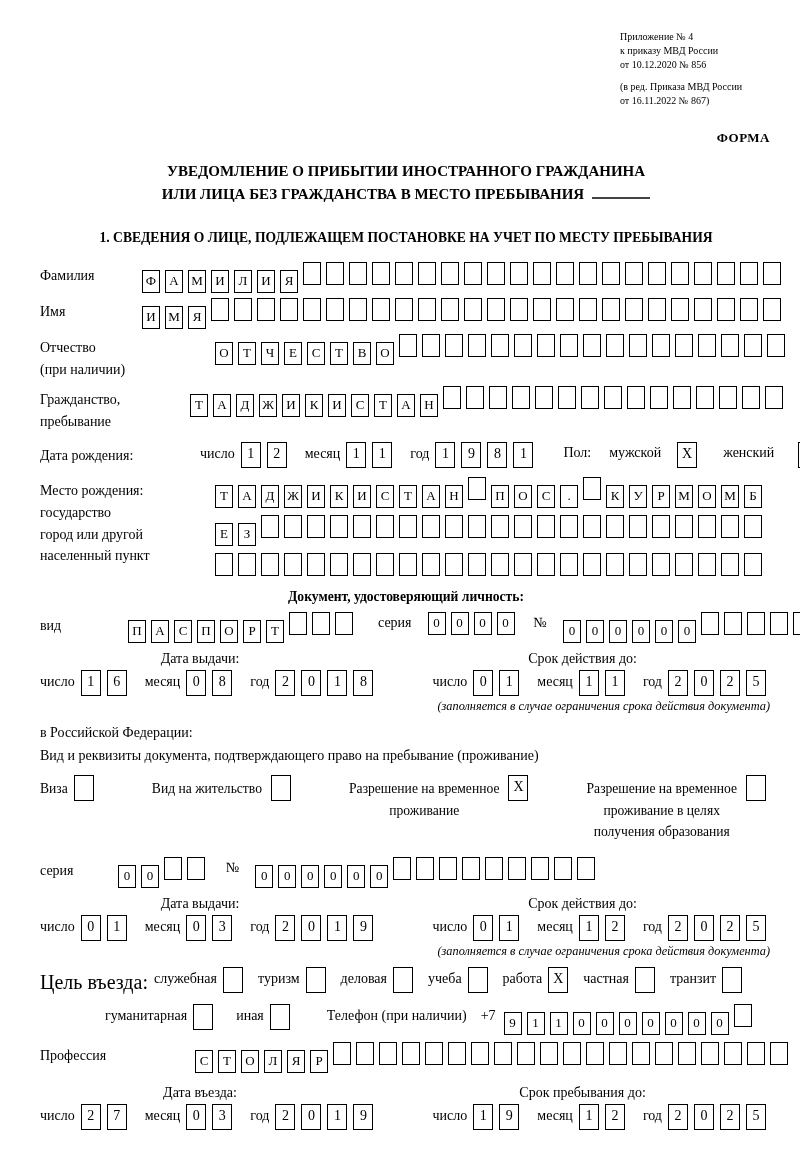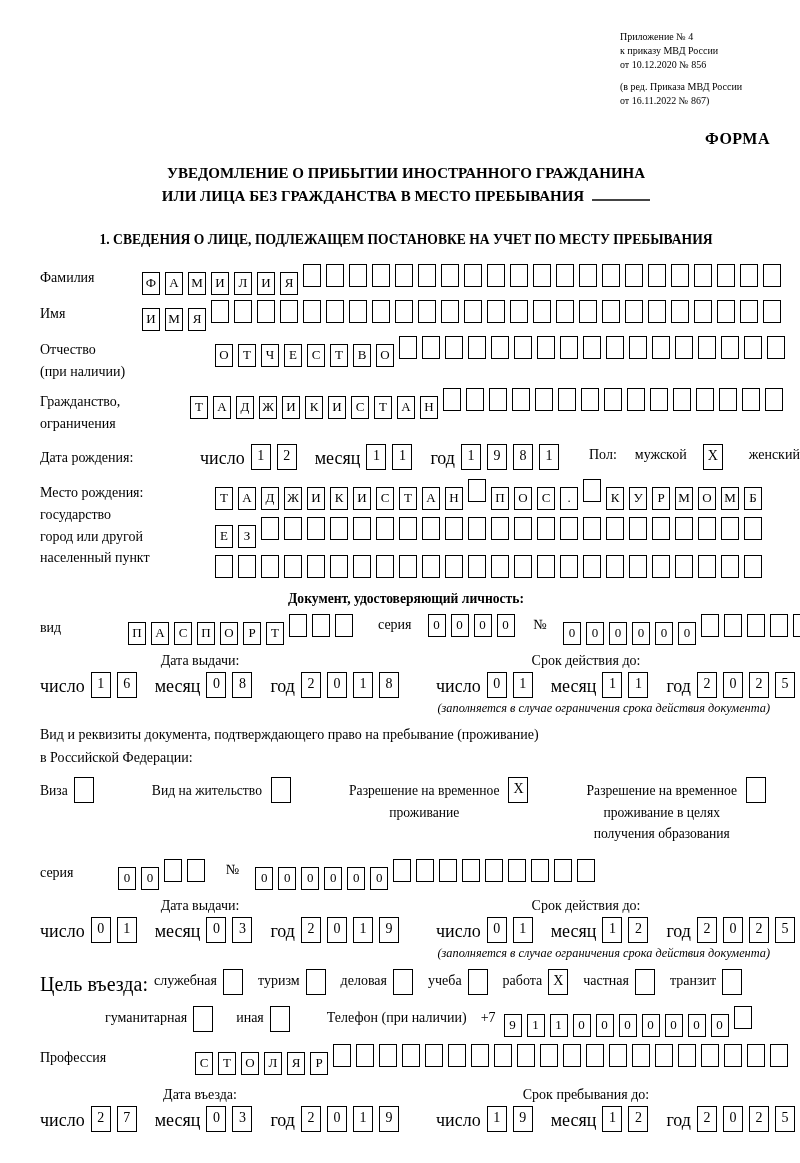--- a/index.html
+++ b/index.html
@@ -2,38 +2,38 @@
 <html><head>
 <meta charset="utf-8">
 <style>
   * { margin:0; padding:0; box-sizing:content-box; }
   html,body { background:#fff; }
   body { width:800px; height:1163px; font-family:"Liberation Serif","DejaVu Serif",serif; color:#000; overflow:hidden; }
   .page { width:800px; height:1163px; padding:30px 28px 0 40px; box-sizing:border-box; }
 
   .appendix { margin-left:580px; font-size:10px; line-height:1.42;font-family:Liberation Serif, serif; }
   .appendix div:nth-child(4){ margin-top:7px; }
-  .forma { text-align:right; font-weight:bold; font-size:16px; margin:22px 2px 14px 0; letter-spacing:.5px; }
+  .forma { text-align:right; font-weight:bold; font-size:13px; margin:22px 2px 14px 0; letter-spacing:.5px; }
 
   .title { text-align:center; font-weight:bold; font-size:15px; line-height:1.55; margin-bottom:4px; }
   .blank-line { display:inline-block; width:58px; height:13px; border-bottom:2.5px solid #444; margin-left:8px; }
 
   .section-heading { font-weight:bold; font-size:13.6px; text-align:center; margin:24px 0 16px 0; white-space:nowrap; }
 
   .row { display:flex; align-items:flex-start; margin-bottom:5px;gap:10px; }
   .lbl { font-size:14px; flex-shrink:0; padding-top:3px; line-height:1.55; }
   .w92{width:92px;} .w165{width:165px;} .w140{width:140px;} .w78{width:78px;} .w145{width:145px;} .w150{width:150px;}
 
   .cells { white-space:nowrap; display:inline-block; }
   .cell { display:inline-block; box-sizing:border-box; width:18px; height:23px; border:1.8px solid #000;
           margin-right:5px; text-align:center; font-size:13px; line-height:19px; font-weight:normal; }
   .cell.big { width:20px; height:26px; margin-right:6px; font-size:14px; line-height:22px; }
 
   .dategroup { white-space:nowrap; display:inline-block; padding-top:0; }
-  .dlabel { font-size:18px; margin:0 6px 0 12px; display:inline-block; vertical-align:top; padding-top:4px; }
+  .dlabel { font-size:14px; margin:0 6px 0 12px; display:inline-block; vertical-align:top; padding-top:4px; }
   .dategroup .dlabel:first-child { margin-left:0; }
 
   .inline-lbl { font-size:14px; margin:0 6px 0 10px; display:inline-block; vertical-align:top; padding-top:3px; }
 
   .center-bold { text-align:center; font-weight:bold; font-size:13.6px; margin:2px 0 7px 0; }
 
   .date-pair { display:flex; margin-top:8px;gap:31px; }
   .date-col.left { width:395px; }
   .date-col.right { flex:1; }
   .date-caption { font-size:14px; text-align:center; margin-bottom:3px; }
@@ -90,21 +90,21 @@
     <div class="lbl w165">
       <div>Отчество</div>
       <div>(при наличии)</div>
     </div>
     <div class="cells"><span class="cell">О</span><span class="cell">Т</span><span class="cell">Ч</span><span class="cell">Е</span><span class="cell">С</span><span class="cell">Т</span><span class="cell">В</span><span class="cell">О</span><span class="cell"></span><span class="cell"></span><span class="cell"></span><span class="cell"></span><span class="cell"></span><span class="cell"></span><span class="cell"></span><span class="cell"></span><span class="cell"></span><span class="cell"></span><span class="cell"></span><span class="cell"></span><span class="cell"></span><span class="cell"></span><span class="cell"></span><span class="cell"></span><span class="cell"></span></div>
   </div>
 
   <div class="row">
     <div class="lbl w140">
       <div>Гражданство,</div>
-      <div>ограничения</div>
+      <div>пребывание</div>
     </div>
     <div class="cells"><span class="cell">Т</span><span class="cell">А</span><span class="cell">Д</span><span class="cell">Ж</span><span class="cell">И</span><span class="cell">К</span><span class="cell">И</span><span class="cell">С</span><span class="cell">Т</span><span class="cell">А</span><span class="cell">Н</span><span class="cell"></span><span class="cell"></span><span class="cell"></span><span class="cell"></span><span class="cell"></span><span class="cell"></span><span class="cell"></span><span class="cell"></span><span class="cell"></span><span class="cell"></span><span class="cell"></span><span class="cell"></span><span class="cell"></span><span class="cell"></span><span class="cell"></span></div>
   </div>
 
   <div class="row" style="margin-top:10px;">
     <div class="lbl w150">Дата рождения:</div>
     <div class="dategroup"><span class="dlabel">число</span><span class="cells"><span class="cell big">1</span><span class="cell big">2</span></span><span class="dlabel">месяц</span><span class="cells"><span class="cell big">1</span><span class="cell big">1</span></span><span class="dlabel">год</span><span class="cells"><span class="cell big">1</span><span class="cell big">9</span><span class="cell big">8</span><span class="cell big">1</span></span></div>
     <span class="inline-lbl" style="margin-left:14px;">Пол:</span>
     <span class="inline-lbl" style="margin-left:2px;">мужской</span>
     <span class="cells"><span class="cell big">X</span></span>
@@ -142,22 +142,22 @@
       <div class="date-caption">Дата выдачи:</div>
       <div class="dategroup"><span class="dlabel">число</span><span class="cells"><span class="cell big">1</span><span class="cell big">6</span></span><span class="dlabel">месяц</span><span class="cells"><span class="cell big">0</span><span class="cell big">8</span></span><span class="dlabel">год</span><span class="cells"><span class="cell big">2</span><span class="cell big">0</span><span class="cell big">1</span><span class="cell big">8</span></span></div>
     </div>
     <div class="date-col right">
       <div class="date-caption">Срок действия до:</div>
       <div class="dategroup"><span class="dlabel">число</span><span class="cells"><span class="cell big">0</span><span class="cell big">1</span></span><span class="dlabel">месяц</span><span class="cells"><span class="cell big">1</span><span class="cell big">1</span></span><span class="dlabel">год</span><span class="cells"><span class="cell big">2</span><span class="cell big">0</span><span class="cell big">2</span><span class="cell big">5</span></span></div>
     </div>
   </div>
   <div class="note">(заполняется в случае ограничения срока действия документа)</div>
 
+  <div class="para">в Российской Федерации:</div>
   <div class="para">Вид и реквизиты документа, подтверждающего право на пребывание (проживание)</div>
-  <div class="para">в Российской Федерации:</div>
 
   <div class="options-row">
     <div class="option">
       <div class="opt-label">
         <div>Виза</div>
       </div>
       <span class="cells"><span class="cell big"></span></span>
     </div>
     <div class="option">
       <div class="opt-label">

